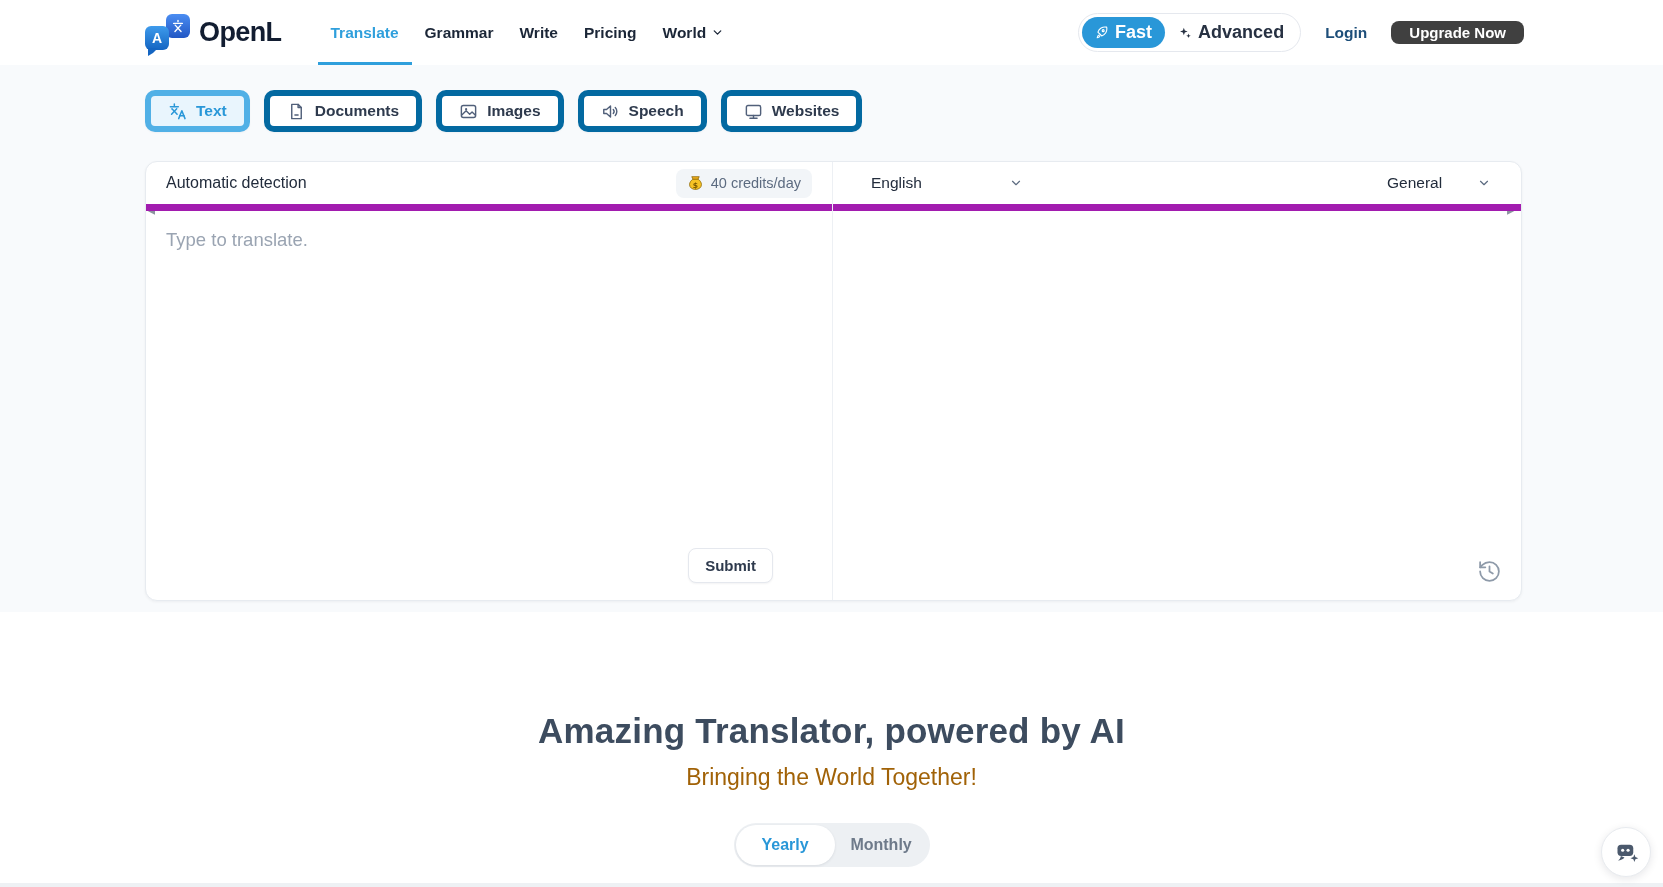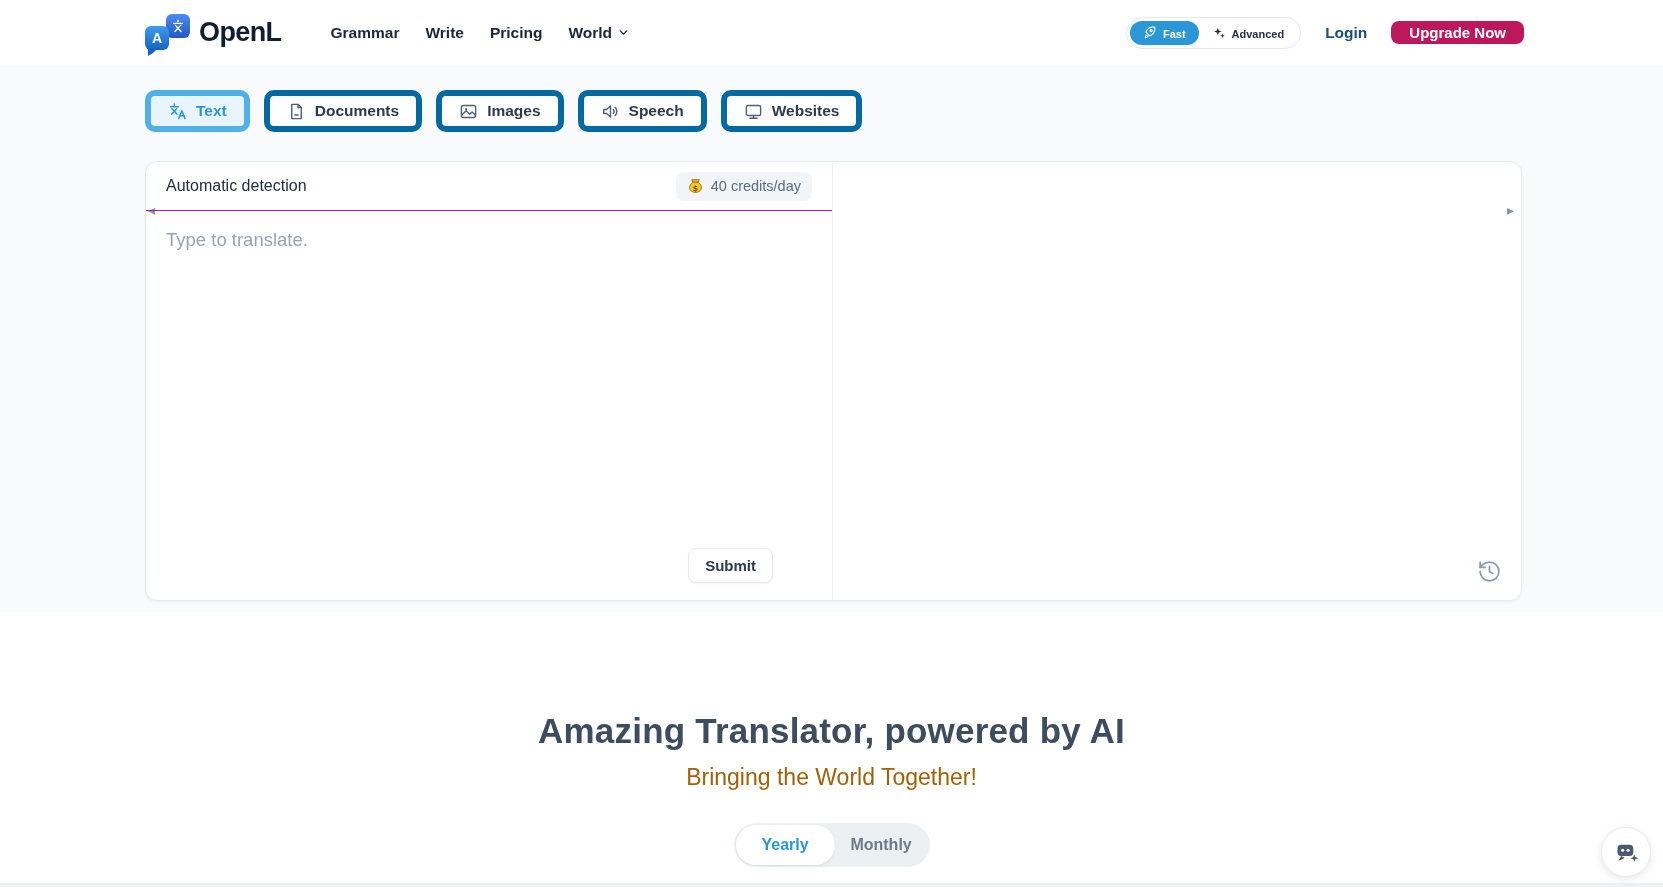--- a/index.html
+++ b/index.html
@@ -23,26 +23,26 @@
   .brand-name { font-size:27px; font-weight:800; color:#121d31; letter-spacing:-.6px; margin-left:9px; }
   .main-nav { display:flex; height:100%; margin-left:36px; }
   .nav-link { display:flex; align-items:center; gap:5px; padding:0 13px; font-size:15.5px;
     font-weight:600; color:#1b2637; cursor:pointer; border-bottom:3px solid transparent;
     border-top:3px solid transparent; }
   .nav-link.active { color:#2f9fdc; border-bottom-color:#2f9fdc; }
   .nav-link .chev { display:flex; color:#1b2637; }
   .header-actions { margin-left:auto; display:flex; align-items:center; gap:24px; }
   .mode-toggle { display:flex; align-items:center; border:1px solid #e5e8ee; border-radius:999px;
     padding:3px; background:#fff; }
-  .mode-btn { display:flex; align-items:flex-end; gap:6px; border:none; background:none;
-    border-radius:999px; padding:5px 13px; font-size:11px; font-weight:600; color:#273142;
+  .mode-btn { display:flex; align-items:center; gap:6px; border:none; background:none;
+    border-radius:999px; padding:5px 13px; font-size:18px; font-weight:600; color:#273142;
     cursor:pointer; font-family:inherit; }
   .mode-btn.active { background:#2997d8; color:#fff; font-weight:700; }
   .login-link { font-size:15.5px; font-weight:700; color:#1d4e79; cursor:pointer; }
-  .upgrade-btn { background:#be185d; color:#fff; border:none; border-radius:8px;
+  .upgrade-btn { background:#404040; color:#fff; border:none; border-radius:8px;
     padding:3px 18px; font-size:15px; font-weight:700; cursor:pointer; font-family:inherit; }
 
   
   .workspace { position:relative; padding:25px 0 0 145px; }
   .tab-bar { display:flex; gap:14px; }
   .tab { display:flex; align-items:center; gap:9px; height:42px; padding:0 17px; background:#fff;
     border:6px solid #0369a1; border-radius:10px; font-size:15.5px; font-weight:600; color:#2e3a4d;
     cursor:pointer; font-family:inherit; box-shadow:0 1px 2px rgba(16,24,40,.04); }
   .tab .ticon { display:flex; color:#51607a; }
   .tab.active { background:#e9f5fd; border-color:#51b0e6; color:#2997d8; }
@@ -51,21 +51,21 @@
     background:none; border:none; line-height:1; }
   .scroll-left { left:148px; }
   .scroll-right { left:1507px; }
 
   
   .translator-card { width:1377px; margin-top:29px; background:#fff; border:1px solid #e7ebf0;
     border-radius:12px; display:flex; height:440px; box-shadow:0 1px 3px rgba(16,24,40,.05); }
   .pane-left { width:687px; border-right:1px solid #edf0f4; display:flex; flex-direction:column;
     position:relative; }
   .pane-right { flex:1; display:flex; flex-direction:column; position:relative; }
-  .pane-header { height:49px; border-bottom:1px solid #a21caf; display:flex; align-items:center;
+  .pane-header { height:49px; border-bottom:7px solid #a21caf; display:flex; align-items:center;
     padding:0 20px; flex-shrink:0; }
   .src-lang { font-size:16px; color:#222c3c; cursor:pointer; }
   .credits-badge { display:flex; align-items:center; gap:7px; background:#f2f5f8; border-radius:8px;
     padding:6px 11px; font-size:14.5px; color:#5c6b80; margin-left:auto; }
   .pane-right .pane-header { padding:0 30px 0 38px; }
   .dd { display:flex; align-items:center; justify-content:space-between; cursor:pointer; }
   .dd .dd-label { font-size:15.5px; color:#222c3c; }
   .dd .chev { display:flex; color:#5c6b80; }
   .dd-lang { width:152px; }
   .dd-style { width:104px; margin-left:auto; }
@@ -111,20 +111,21 @@
               <path d="M16.8 10.5 6.8 21.5"></path>
               <path d="M7.2 10.5 17.2 21.5"></path>
             </svg>
         </span>
         <span class="bubble bubble-front">A</span>
       </div>
       <span class="brand-name">OpenL</span>
     </div>
 
     <nav class="main-nav">
+      <a class="nav-link active">Translate</a>
       <a class="nav-link">Grammar</a>
       <a class="nav-link">Write</a>
       <a class="nav-link">Pricing</a>
       <a class="nav-link">
         <span>World</span>
         <span class="chev">
           <svg width="13" height="13" viewBox="0 0 24 24" fill="none" stroke="currentColor" stroke-width="2.4" stroke-linecap="round" stroke-linejoin="round">
               <path d="m6 9 6 6 6-6"></path>
             </svg>
         </span>
@@ -232,20 +233,38 @@
                 </svg>
             </span>
             <span>40 credits/day</span>
           </span>
         </div>
         <textarea class="source-textarea" placeholder="Type to translate." style=""></textarea>
         <button class="submit-btn">Submit</button>
       </div>
 
       <div class="pane-right">
+        <div class="pane-header">
+          <div class="dd dd-lang">
+            <span class="dd-label">English</span>
+            <span class="chev">
+              <svg width="14" height="14" viewBox="0 0 24 24" fill="none" stroke="currentColor" stroke-width="2" stroke-linecap="round" stroke-linejoin="round">
+                  <path d="m6 9 6 6 6-6"></path>
+                </svg>
+            </span>
+          </div>
+          <div class="dd dd-style">
+            <span class="dd-label">General</span>
+            <span class="chev">
+              <svg width="14" height="14" viewBox="0 0 24 24" fill="none" stroke="currentColor" stroke-width="2" stroke-linecap="round" stroke-linejoin="round">
+                  <path d="m6 9 6 6 6-6"></path>
+                </svg>
+            </span>
+          </div>
+        </div>
         <div style="flex:1"></div>
         <button class="history-btn">
           <span style="display:flex">
             <svg width="25" height="25" viewBox="0 0 24 24" fill="none" stroke="currentColor" stroke-width="1.7" stroke-linecap="round" stroke-linejoin="round">
                 <path d="M3 12a9 9 0 1 0 9-9 9.75 9.75 0 0 0-6.74 2.74L3 8"></path>
                 <path d="M3 3v5h5"></path>
                 <path d="M12 7v5l3.2 1.9"></path>
               </svg>
           </span>
         </button>

